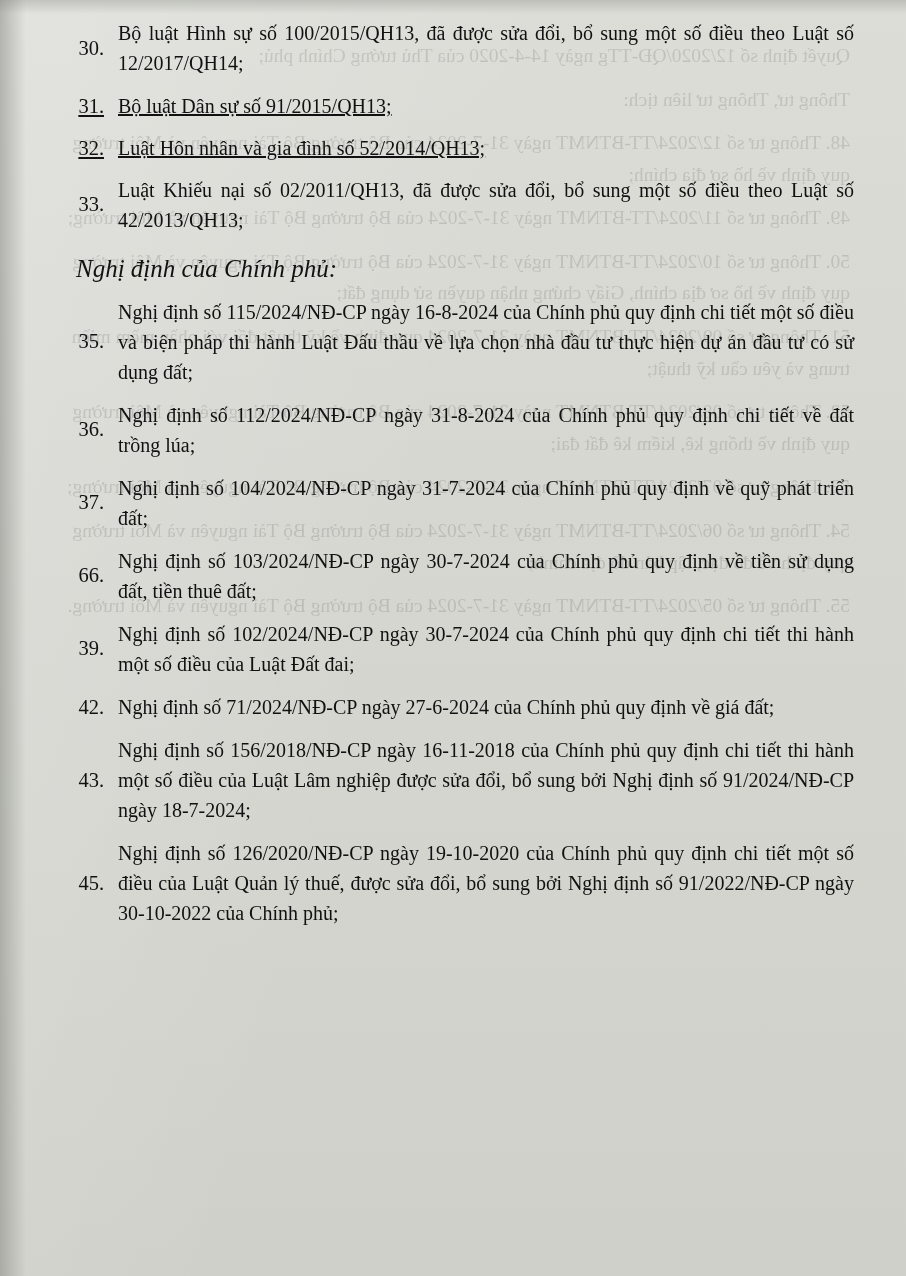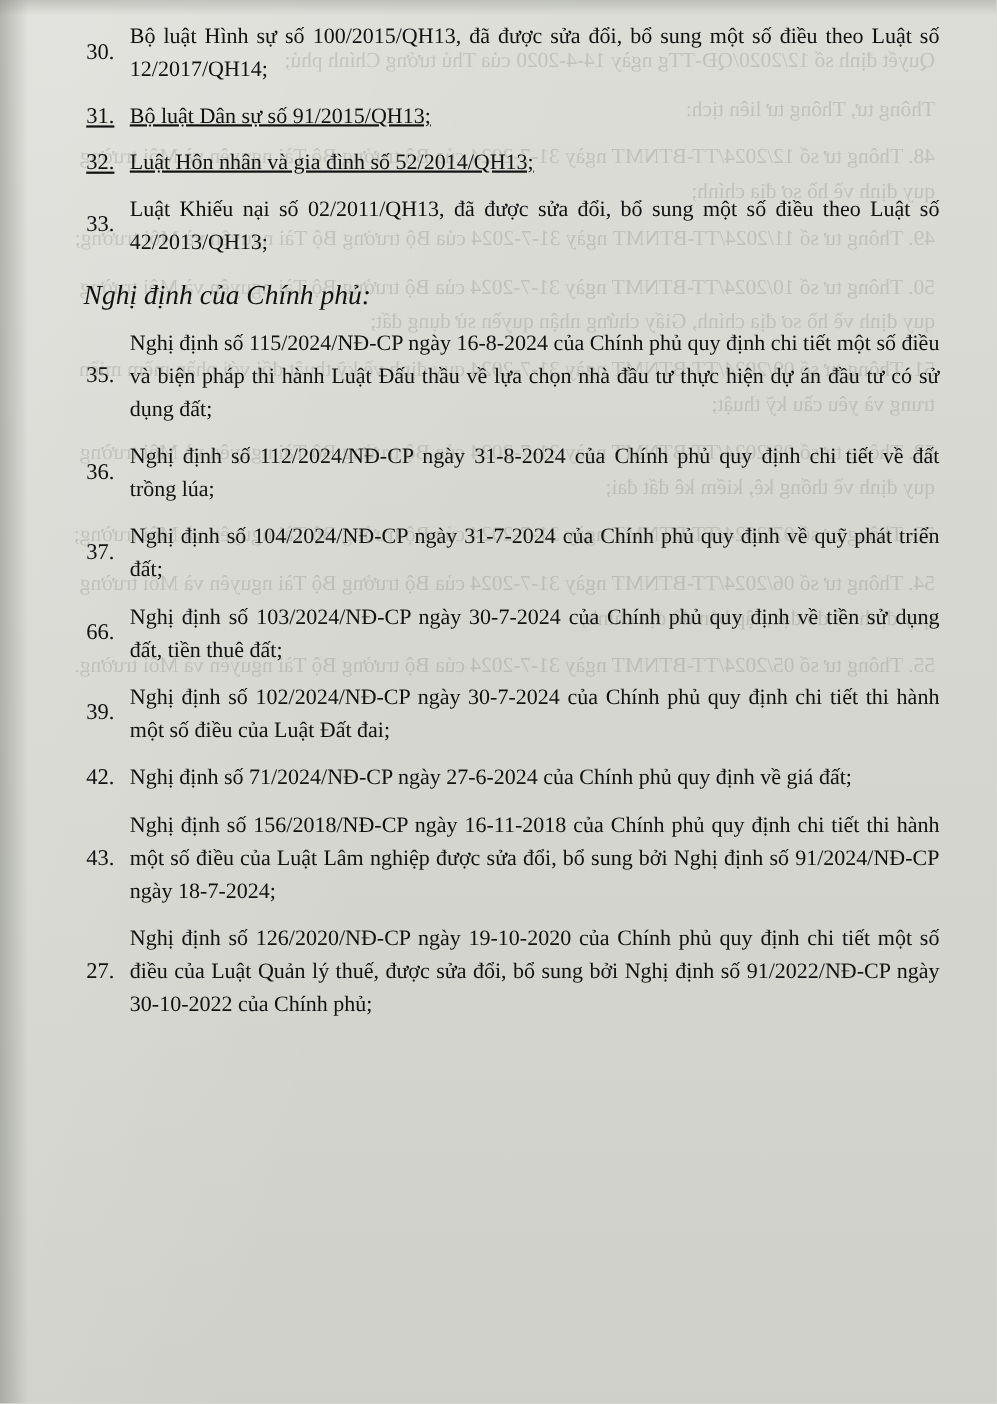--- a/index.html
+++ b/index.html
@@ -162,20 +162,20 @@
       </li>
       <li class="item">
         <span class="num">42.</span>
         <span class="txt">Nghị định số 71/2024/NĐ-CP ngày 27-6-2024 của Chính phủ quy định về giá đất;</span>
       </li>
       <li class="item">
         <span class="num">43.</span>
         <span class="txt">Nghị định số 156/2018/NĐ-CP ngày 16-11-2018 của Chính phủ quy định chi tiết thi hành một số điều của Luật Lâm nghiệp được sửa đổi, bổ sung bởi Nghị định số 91/2024/NĐ-CP ngày 18-7-2024;</span>
       </li>
       <li class="item">
-        <span class="num">27.</span>
+        <span class="num">45.</span>
         <span class="txt">Nghị định số 126/2020/NĐ-CP ngày 19-10-2020 của Chính phủ quy định chi tiết một số điều của Luật Quản lý thuế, được sửa đổi, bổ sung bởi Nghị định số 91/2022/NĐ-CP ngày 30-10-2022 của Chính phủ;</span>
       </li>
     </ol>
 
   </div>
 
 </div>
 
 </body></html>

